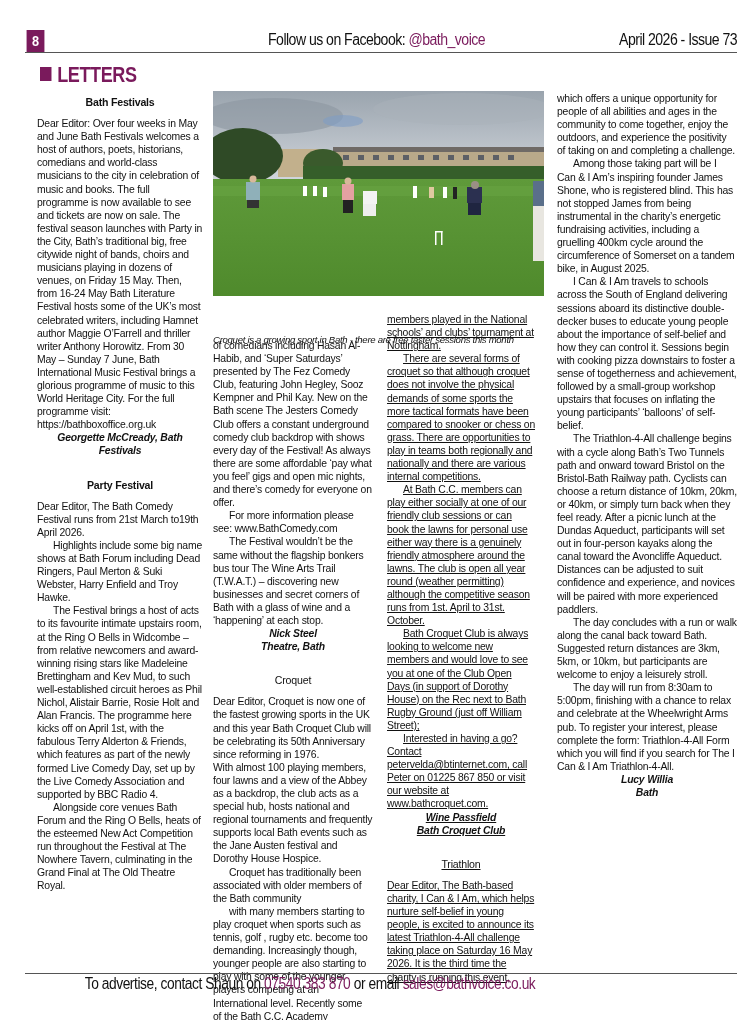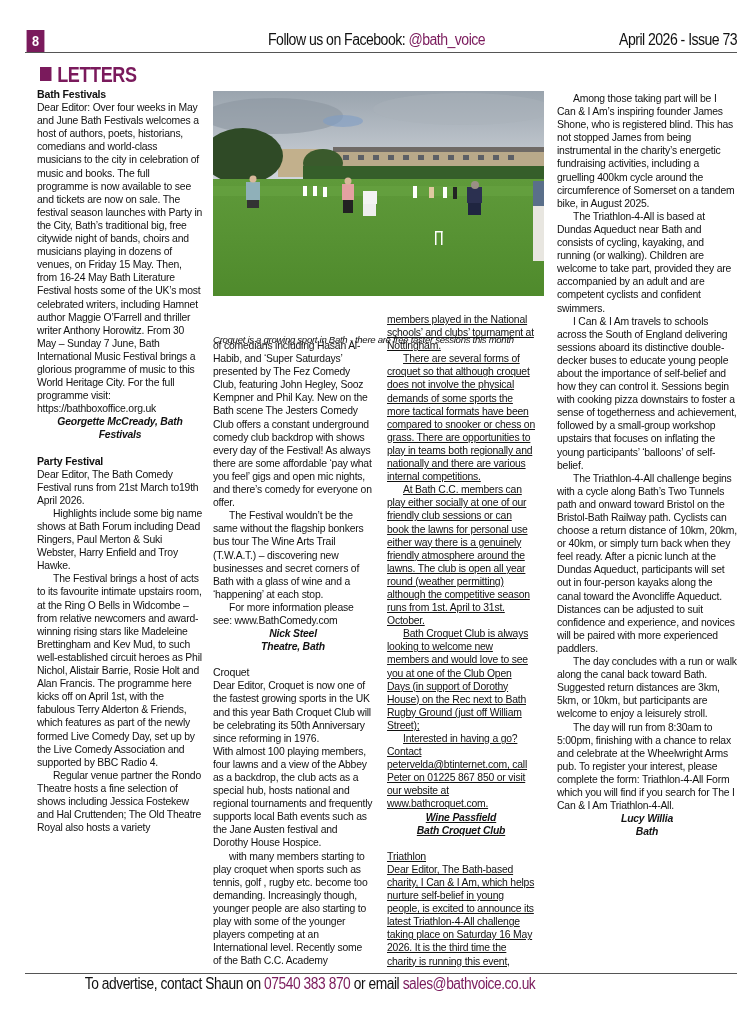--- a/index.html
+++ b/index.html
@@ -22,21 +22,21 @@
   #section-title { position: absolute; left: 40px; top: 62px; font-size: 22px; font-weight: bold;
                    color: #7a1a5c; letter-spacing: -0.5px; transform: scaleX(0.82); transform-origin: left top;
                    white-space: nowrap; }
   #section-title .sq { display: inline-block; width: 14px; height: 14px; background: #7a1a5c;
                        margin-right: 7px; vertical-align: 1px; }
 
   
   .col { position: absolute; font-size: 10.4px; line-height: 13.1px; letter-spacing: -0.2px; }
   .col p { margin: 0; }
   .col .indent { text-indent: 16px; }
-  .col h3 { margin: 0; font-size: 10.6px; font-weight: bold; line-height: 13.1px; }
+  .col h3 { margin: 8px; font-size: 10.6px; font-weight: bold; text-align: center; line-height: 13.1px; }
   .col h3.plain { font-weight: normal; }
   .col .sig { font-weight: bold; font-style: italic; text-align: center; }
   .col .gap { height: 13px; }
   #col1 { left: 37px; top: 88px; width: 166px; }
   #col2 { left: 213px; top: 339px; width: 160px; }
   #col3-top { left: 387px; top: 313px; width: 148px; text-decoration: underline; }
   #col4 { left: 557px; top: 92px; width: 180px; }
 
   
   #photo { position: absolute; left: 213px; top: 91px; width: 331px; height: 205px; overflow: hidden; }
@@ -67,21 +67,21 @@
     <h3>Bath Festivals</h3>
     <p>Dear Editor: Over four weeks in May and June Bath Festivals welcomes a host of authors, poets, historians, comedians and world-class musicians to the city in celebration of music and books. The full programme is now available to see and tickets are now on sale. The festival season launches with Party in the City, Bath’s traditional big, free citywide night of bands, choirs and musicians playing in dozens of venues, on Friday 15 May. Then, from 16-24 May Bath Literature Festival hosts some of the UK’s most celebrated writers, including Hamnet author Maggie O’Farrell and thriller writer Anthony Horowitz. From 30 May – Sunday 7 June, Bath International Music Festival brings a glorious programme of music to this World Heritage City. For the full programme visit: https://bathboxoffice.org.uk</p>
     <p class="sig">Georgette McCready, Bath Festivals</p>
   </div>
   <div class="gap"></div>
   <div>
     <h3>Party Festival</h3>
     <p>Dear Editor, The Bath Comedy Festival runs from 21st March to19th April 2026.</p>
     <p class="indent">Highlights include some big name shows at Bath Forum including Dead Ringers, Paul Merton &amp; Suki Webster, Harry Enfield and Troy Hawke.</p>
     <p class="indent">The Festival brings a host of acts to its favourite intimate upstairs room, at the Ring O Bells in Widcombe – from relative newcomers and award-winning rising stars like Madeleine Brettingham and Kev Mud, to such well-established circuit heroes as Phil Nichol, Alistair Barrie, Rosie Holt and Alan Francis. The programme here kicks off on April 1st, with the fabulous Terry Alderton &amp; Friends, which features as part of the newly formed Live Comedy Day, set up by the Live Comedy Association and supported by BBC Radio 4.</p>
-    <p class="indent">Regular venue partner the Rondo Theatre hosts a fine selection of shows including Jessica Fostekew and Hal Cruttenden; The Old Theatre Royal also hosts a variety</p>
+    <p class="indent">Alongside core venues Bath Forum and the Ring O Bells, heats of the esteemed New Act Competition run throughout the Festival at The Nowhere Tavern, culminating in the Grand Final at The Old Theatre Royal.</p>
   </div>
 </div>
 
 <div id="photo">
   <svg width="331" height="205" viewBox="0 0 331 205">
     <defs>
       <linearGradient id="sky" x1="0" y1="0" x2="0" y2="1">
         <stop offset="0" stop-color="#9aa4ae"></stop>
         <stop offset="0.5" stop-color="#d9dde2"></stop>
         <stop offset="1" stop-color="#e9ecef"></stop>
@@ -141,51 +141,52 @@
       <rect x="222" y="140" width="1.5" height="14" fill="#fff"></rect>
         <rect x="228" y="140" width="1.5" height="14" fill="#fff"></rect>
         <rect x="222" y="140" width="7.5" height="1.5" fill="#fff"></rect>
     </g>
   </svg>
 </div>
 <div id="caption">Croquet is a growing sport in Bath - there are free taster sessions this month</div>
 
 <div id="col2" class="col">
   <p>of comedians including Hasan Al-Habib, and ‘Super Saturdays’ presented by The Fez Comedy Club, featuring John Hegley, Sooz Kempner and Phil Kay. New on the Bath scene The Jesters Comedy Club offers a constant underground comedy club backdrop with shows every day of the Festival! As always there are some affordable ‘pay what you feel’ gigs and open mic nights, and there’s comedy for everyone on offer.</p>
+  <p class="indent">For more information please see: www.BathComedy.com</p>
   <p class="indent">The Festival wouldn’t be the same without the flagship bonkers bus tour The Wine Arts Trail (T.W.A.T.) – discovering new businesses and secret corners of Bath with a glass of wine and a ‘happening’ at each stop.</p>
-  <p class="indent">For more information please see: www.BathComedy.com</p>
   <p class="sig">Nick Steel</p>
   <p class="sig">Theatre, Bath</p>
   <div class="gap"></div>
   <div>
     <h3 class="plain">Croquet</h3>
     <p>Dear Editor, Croquet is now one of the fastest growing sports in the UK and this year Bath Croquet Club will be celebrating its 50th Anniversary since reforming in 1976.</p>
     <p>With almost 100 playing members, four lawns and a view of the Abbey as a backdrop, the club acts as a special hub, hosts national and regional tournaments and frequently supports local Bath events such as the Jane Austen festival and Dorothy House Hospice.</p>
+    <p class="indent">Croquet has traditionally been associated with older members of the Bath community</p>
     <p class="indent">with many members starting to play croquet when sports such as tennis, golf , rugby etc. become too demanding. Increasingly though, younger people are also starting to play with some of the younger players competing at an International level. Recently some of the Bath C.C. Academy</p>
   </div>
 </div>
 
 <div id="col3-top" class="col">
   <p>members played in the National schools’ and clubs’ tournament at Nottingham.</p>
   <p class="indent">There are several forms of croquet so that although croquet does not involve the physical demands of some sports the more tactical formats have been compared to snooker or chess on grass. There are opportunities to play in teams both regionally and nationally and there are various internal competitions.</p>
   <p class="indent">At Bath C.C. members can play either socially at one of our friendly club sessions or can book the lawns for personal use either way there is a genuinely friendly atmosphere around the lawns. The club is open all year round (weather permitting) although the competitive season runs from 1st. April to 31st. October.</p>
   <p class="indent">Bath Croquet Club is always looking to welcome new members and would love to see you at one of the Club Open Days (in support of Dorothy House) on the Rec next to Bath Rugby Ground (just off William Street);</p>
   <p class="indent">Interested in having a go? Contact petervelda@btinternet.com,  call Peter on 01225 867 850 or visit our website at www.bathcroquet.com.</p>
   <p class="sig">Wine Passfield</p>
   <p class="sig">Bath Croquet Club</p>
   <div class="gap"></div>
   <div>
     <h3 class="plain">Triathlon</h3>
     <p>Dear Editor, The Bath-based charity, I Can &amp; I Am, which helps nurture self-belief in young people, is excited to announce its latest Triathlon-4-All challenge taking place on Saturday 16 May 2026. It is the third time the charity is running this event,</p>
   </div>
 </div>
 
 <div id="col4" class="col">
+  <p>which offers a unique opportunity for people of all abilities and ages in the community to come together, enjoy the outdoors, and experience the positivity of taking on and completing a challenge.</p>
   <p class="indent">Among those taking part will be I Can &amp; I Am’s inspiring founder James Shone, who is registered blind. This has not stopped James from being instrumental in the charity’s energetic fundraising activities, including a gruelling 400km cycle around the circumference of Somerset on a tandem bike, in August 2025.</p>
-  <p class="indent">The Triathlon-4-All is based at Dundas Aqueduct near Bath and consists of cycling, kayaking, and running (or walking). Children are welcome to take part, provided they are accompanied by an adult and are competent cyclists and confident swimmers.</p>
   <p class="indent">I Can &amp; I Am travels to schools across the South of England delivering sessions aboard its distinctive double-decker buses to educate young people about the importance of self-belief and how they can control it. Sessions begin with cooking pizza downstairs to foster a sense of togetherness and achievement, followed by a small-group workshop upstairs that focuses on inflating the young participants’ ‘balloons’ of self-belief.</p>
   <p class="indent">The Triathlon-4-All challenge begins with a cycle along Bath’s Two Tunnels path and onward toward Bristol on the Bristol-Bath Railway path. Cyclists can choose a return distance of 10km, 20km, or 40km, or simply turn back when they feel ready. After a picnic lunch at the Dundas Aqueduct, participants will set out in four-person kayaks along the canal toward the Avoncliffe Aqueduct. Distances can be adjusted to suit confidence and experience, and novices will be paired with more experienced paddlers.</p>
   <p class="indent">The day concludes with a run or walk along the canal back toward Bath. Suggested return distances are 3km, 5km, or 10km, but participants are welcome to enjoy a leisurely stroll.</p>
   <p class="indent">The day will run from 8:30am to 5:00pm, finishing with a chance to relax and celebrate at the Wheelwright Arms pub. To register your interest, please complete the form: Triathlon-4-All Form which you will find if you search for The I Can &amp; I Am Triathlon-4-All.</p>
   <p class="sig">Lucy Willia</p>
   <p class="sig">Bath</p>
 </div>
 
 <div id="bottom-rule"></div>
 <div id="footer" class="cond">

